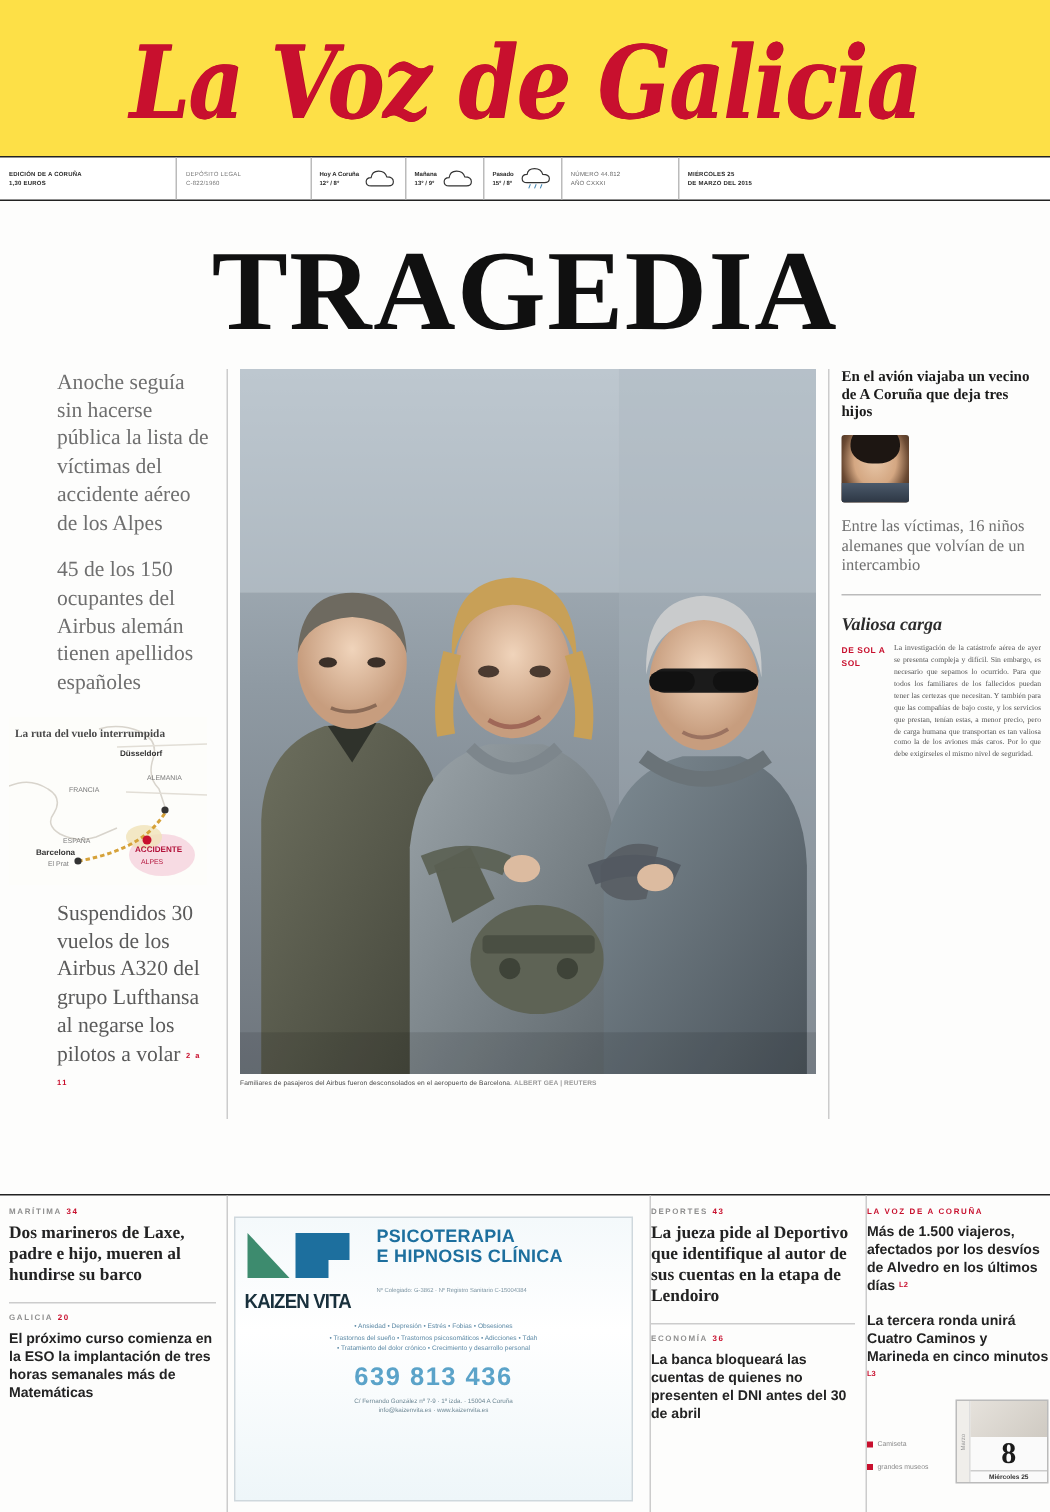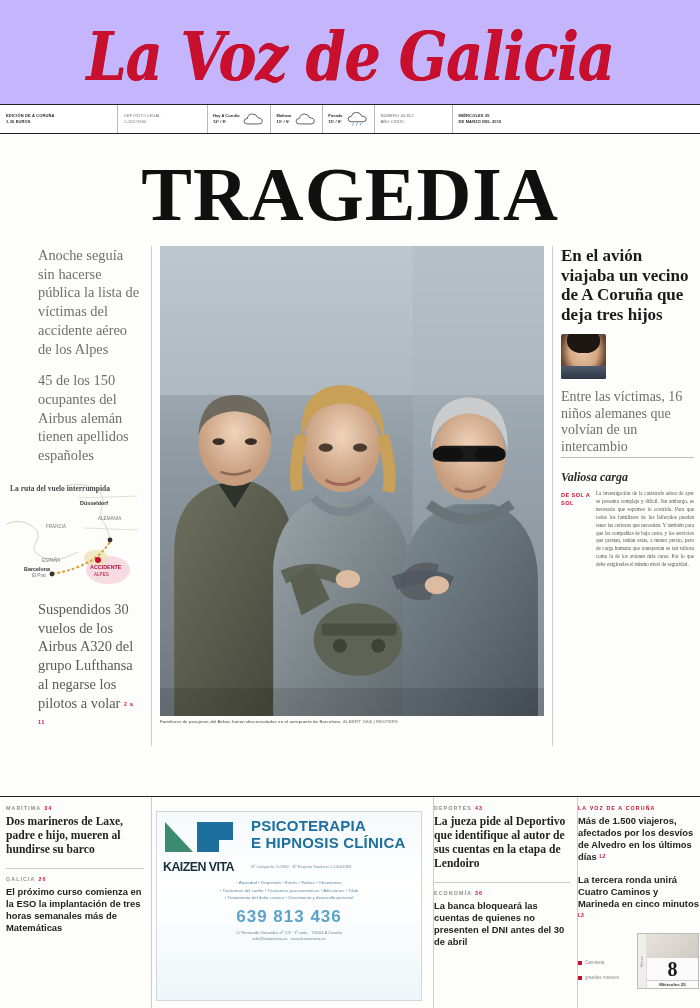--- a/index.html
+++ b/index.html
@@ -8,21 +8,21 @@
     background: #ffffff;
     font-family: "Liberation Serif", serif;
     overflow: hidden;
   }
   .page { position: relative; width: 700px; height: 1008px; background: #fdfdfc; }
 
   
   .masthead {
     height: 104px;
     display: flex; align-items: center; justify-content: center;
-    background: #c4b5fd;
+    background: #fde047;
     padding-top: 6px;
   }
   .masthead-title {
     font-family: "DejaVu Serif", serif;
     font-weight: 700;
     font-size: 57px;
     letter-spacing: -1px;
     color: #c8102e;
     text-shadow: 0.5px 0 0 #b00c26;
     transform: scaleY(1.18);
@@ -130,21 +130,21 @@
     font-size: 4.4px; color: #444;
     padding-top: 3px; letter-spacing: 0.1px;
   }
   .photo-caption .credit { color: #999; font-weight: 700; }
 
   
   .col-right { padding-left: 8px; border-left: 0.8px solid #ccc; }
   .rhead {
     font-family: "Liberation Serif", serif;
     font-weight: 700;
-    font-size: 17px; line-height: 1.16;
+    font-size: 10px; line-height: 1.16;
     color: #1a1a1a; margin-bottom: 9px;
   }
   .r-sub-wrap { display: flex; gap: 5px; margin-bottom: 10px; }
   .r-sub {
     font-family: "Liberation Serif", serif;
     font-size: 8.6px; line-height: 1.2; color: #9b2030;
     flex: 1;
   }
   .portrait {
     width: 45px; height: 45px; flex: none;
@@ -154,22 +154,22 @@
   .portrait::before {
     content:""; position:absolute; left:6px; top:-7px; width:33px; height:26px;
     background:#1d1612; border-radius:50% 50% 44% 44%;
   }
   .portrait::after {
     content:""; position:absolute; left:0; bottom:0; width:100%; height:13px;
     background: linear-gradient(#4c5a6b, #2d3744);
   }
   .rhead2 {
     font-family: "Liberation Serif", serif;
-    font-weight: 400; font-size: 14px; line-height: 1.2;
-    color: #6f6f6f; margin-bottom: 1px;
+    font-weight: 400; font-size: 11px; line-height: 1.2;
+    color: #6f6f6f; margin-bottom: 12px;
   }
   .col-title {
     font-family: "Liberation Serif", serif;
     font-style: italic; font-weight: 700;
     font-size: 12px; color: #2b2b2b;
     border-top: 0.8px solid #bbb;
     padding-top: 12px; margin-bottom: 5px;
   }
   .col-body { display: flex; gap: 5px; }
   .col-sig {
@@ -229,21 +229,21 @@
   .ad-mark { width: 72px; height: 36px; position: relative; }
   .ad-brand {
     font-family: "Liberation Sans", sans-serif;
     font-weight: 700; font-size: 13.5px; letter-spacing: -0.6px;
     color: #18303c; transform: scaleX(0.92); transform-origin: left;
     margin-top: 1px;
   }
   .ad-banner { flex: 1; }
   .ad-svc {
     font-family: "Liberation Sans", sans-serif;
-    font-weight: 700; font-size: 15px; line-height: 1.12;
+    font-weight: 700; font-size: 12px; line-height: 1.12;
     color: #1d6f9e; letter-spacing: 0.2px;
   }
   .ad-addr1 {
     font-family: "Liberation Sans", sans-serif;
     font-size: 3.9px; color: #7b93a1; margin-top: 12px;
   }
   .ad-claim {
     text-align: center; margin-top: 7px; padding: 0 8px;
     font-family: "Liberation Sans", sans-serif;
     font-size: 8.4px; line-height: 1.34; color: #6d8794;

